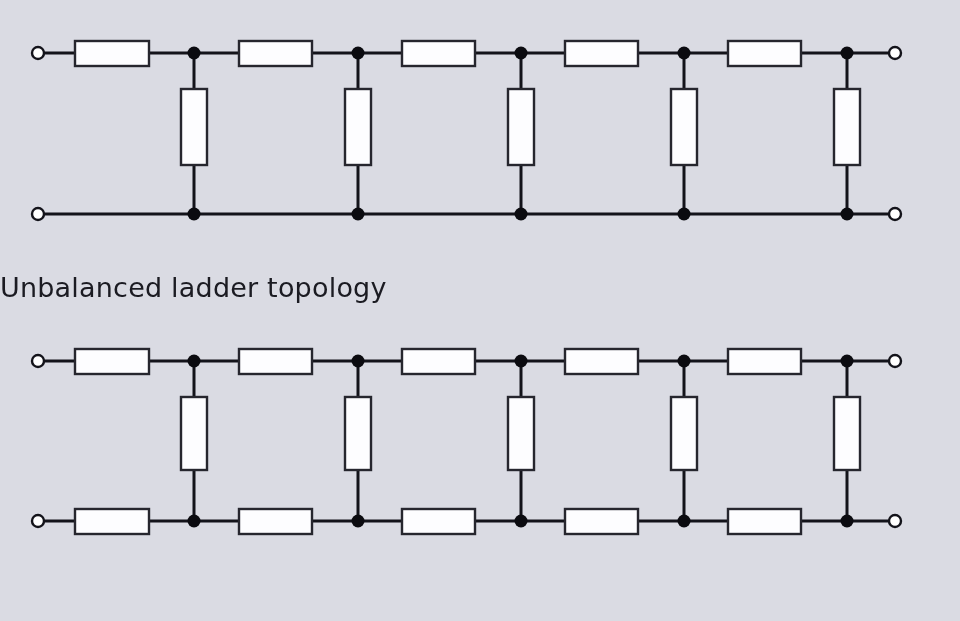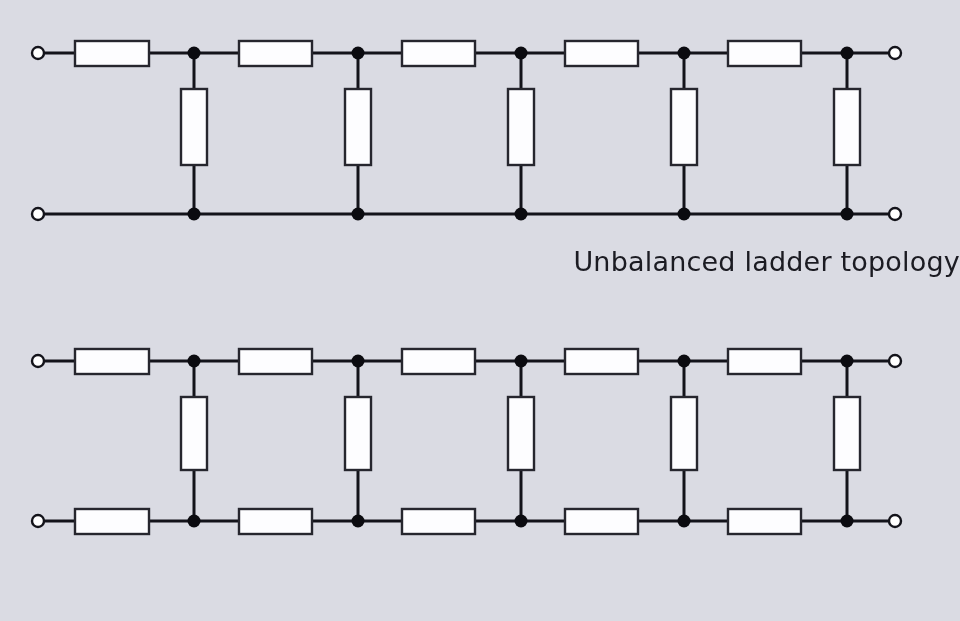--- a/index.html
+++ b/index.html
@@ -39,26 +39,27 @@
     fill: #0b0b10;
   }
   .term {
     fill: #ffffff;
     stroke: #13131a;
     stroke-width: 2.4;
   }
   .caption {
     position: absolute;
     width: 960px;
-    text-align: right;
+    text-align: left;
     color: #1b1b22;
     font-size: 27px;
     font-family: "DejaVu Sans", sans-serif;
     letter-spacing: 0.2px;
     white-space: nowrap;
+    margin-top: 26px;
   }
   #cap-unbalanced { top: 246px; left: 0; }
   #cap-balanced   { top: 566px; left: 0; }
 </style>
 </head>
 <body>
 
 <div id="stage">
   <svg class="circuit" id="circuit-svg" viewBox="0 0 960 621">
       <g>

